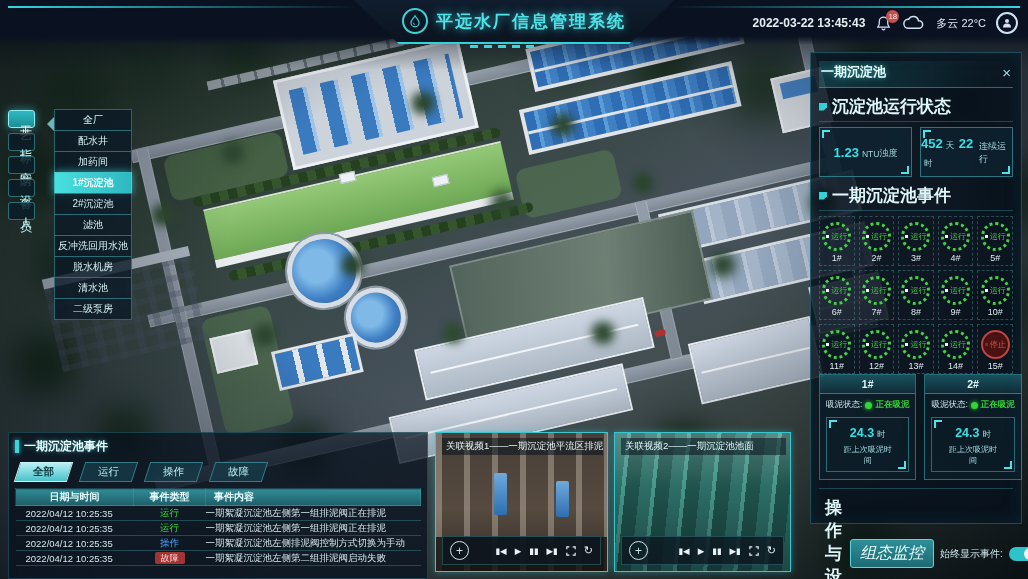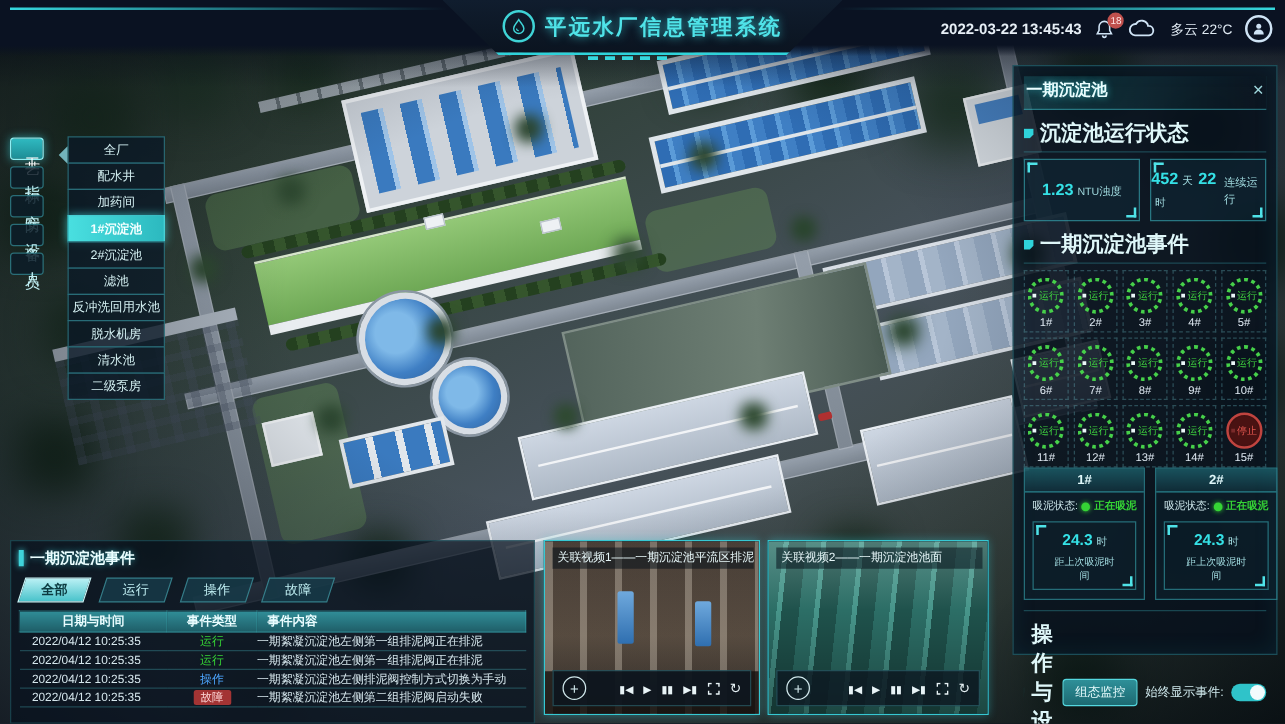--- a/index.html
+++ b/index.html
@@ -117,21 +117,21 @@
   .scard-head{text-align:center;font-size:10.5px;font-weight:bold;color:#dff7f9;padding:3px 0;border-bottom:1px solid rgba(62,190,200,0.4);
     background:linear-gradient(rgba(47,180,190,0.35),rgba(47,180,190,0.1));}
   .sline{display:flex;align-items:center;gap:3px;padding:5px 6px 2px;font-size:8.5px;color:#cfe8ec;white-space:nowrap;}
   .dot{width:7px;height:7px;border-radius:50%;background:#35d435;box-shadow:0 0 4px #35d435;}
   .sgreen{color:#35d435;font-weight:bold;}
   .vbox{margin:4px 6px 7px;border:1px solid rgba(62,190,200,0.5);position:relative;text-align:center;padding:5px 15px;}
   .vbox .stat-val{font-size:12.5px;}
   .vbox .cap{font-size:8px;color:#9fd8dd;margin-top:3px;}
   .settings-row{display:flex;align-items:center;gap:6px;margin-top:8px;padding-top:7px;border-top:1px solid rgba(62,190,200,0.3);}
   .settings-row .sec-title{margin-right:2px;}
-  .btn{padding:3px 9px;font-size:10px;color:#eafeff;background:linear-gradient(#2e8f98,#1d6a72);border:1px solid #54d8df;border-radius:3px;cursor:pointer;white-space:nowrap;}
+  .btn{padding:3px 9px;font-size:16px;color:#eafeff;background:linear-gradient(#2e8f98,#1d6a72);border:1px solid #54d8df;border-radius:3px;cursor:pointer;white-space:nowrap;font-style:italic;}
   .tog-label{font-size:10px;color:#cfe8ec;white-space:nowrap;}
   .toggle{width:28px;height:14px;border-radius:7px;background:#2fc3c9;position:relative;cursor:pointer;flex:none;}
   .toggle .knob{position:absolute;right:1px;top:1px;width:12px;height:12px;border-radius:50%;background:#f2fbfc;}
 
   
   .events{position:absolute;left:8px;top:432px;width:420px;height:147px;background:rgba(7,17,29,0.72);border:1px solid rgba(62,190,200,0.25);padding:5px 6px;}
   .ev-title-row{display:flex;align-items:center;gap:5px;}
   .bar-mark{width:4px;height:13px;background:#3fd3da;box-shadow:0 0 5px #3fd3da;}
   .ev-title{font-size:12px;font-weight:bold;color:#eafeff;text-shadow:0 0 5px rgba(60,220,230,0.6);}
   .filters{display:flex;margin:7px 0 6px 2px;}

